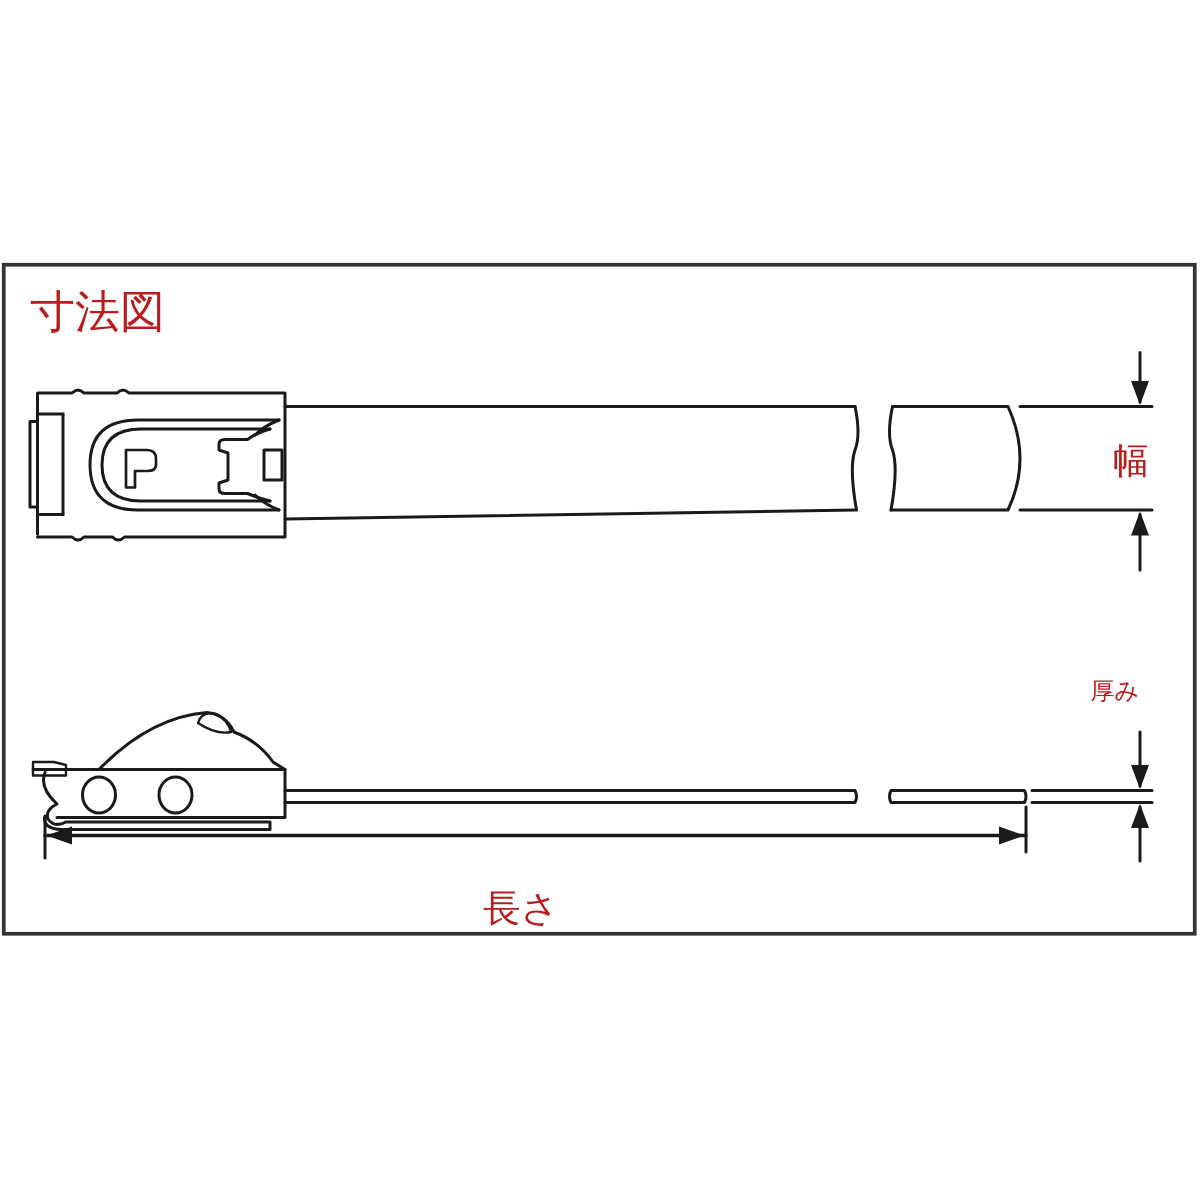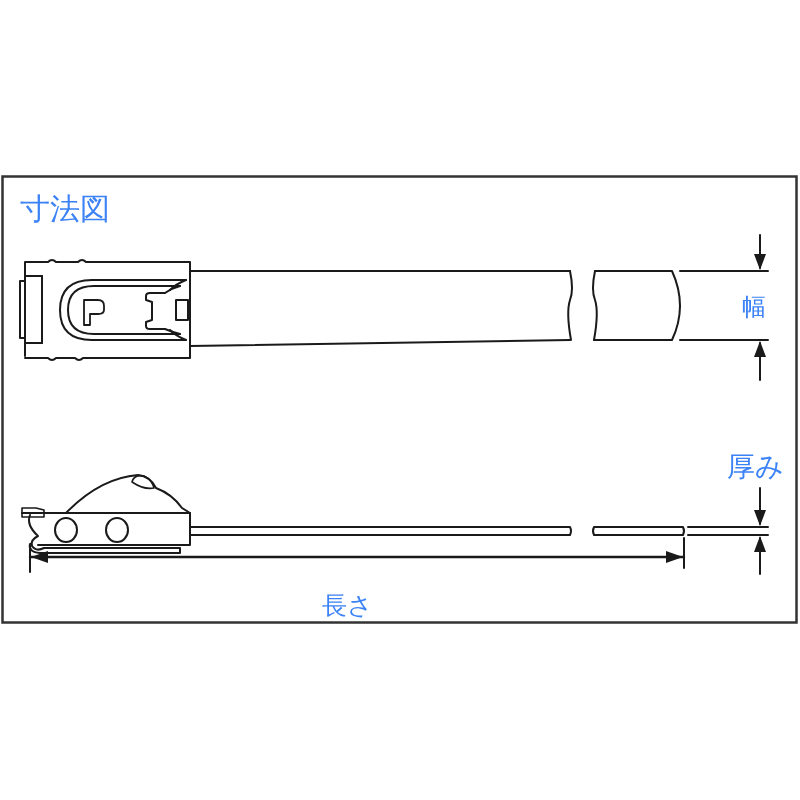--- a/index.html
+++ b/index.html
@@ -1,27 +1,27 @@
 <!DOCTYPE html>
 <html><head>
 <meta charset="utf-8">
 <style>
   html, body { margin: 0; padding: 0; background: #ffffff; }
   body { width: 800px; height: 800px; position: relative; overflow: hidden; }
   #canvas { position: absolute; left: 0; top: 0; width: 800px; height: 800px; }
   .lbl {
     position: absolute;
     font-family: "DejaVu Sans", "Liberation Sans", sans-serif;
-    color: #3b82f6;
+    color: #b91c1c;
     white-space: nowrap;
     line-height: 1;
   }
   .title { left: 20px; top: 194px; font-size: 30px; letter-spacing: 0px; }
   .w-label { left: 742px; top: 295px; font-size: 24px; }
-  .t-label { left: 727px; top: 453px; font-size: 28px; }
+  .t-label { left: 727px; top: 453px; font-size: 16px; }
   .l-label { left: 322px; top: 593px; font-size: 25px; }
 </style>
 </head>
 <body>
 
 <svg id="canvas" viewBox="0 0 800 800" xmlns="http://www.w3.org/2000/svg">
 
   <rect x="2.5" y="176.5" width="794" height="446" fill="none" stroke="#333" stroke-width="2.5"></rect>
 
   <g fill="none" stroke="#1a1a1a" stroke-width="2" stroke-linejoin="round" stroke-linecap="round">

